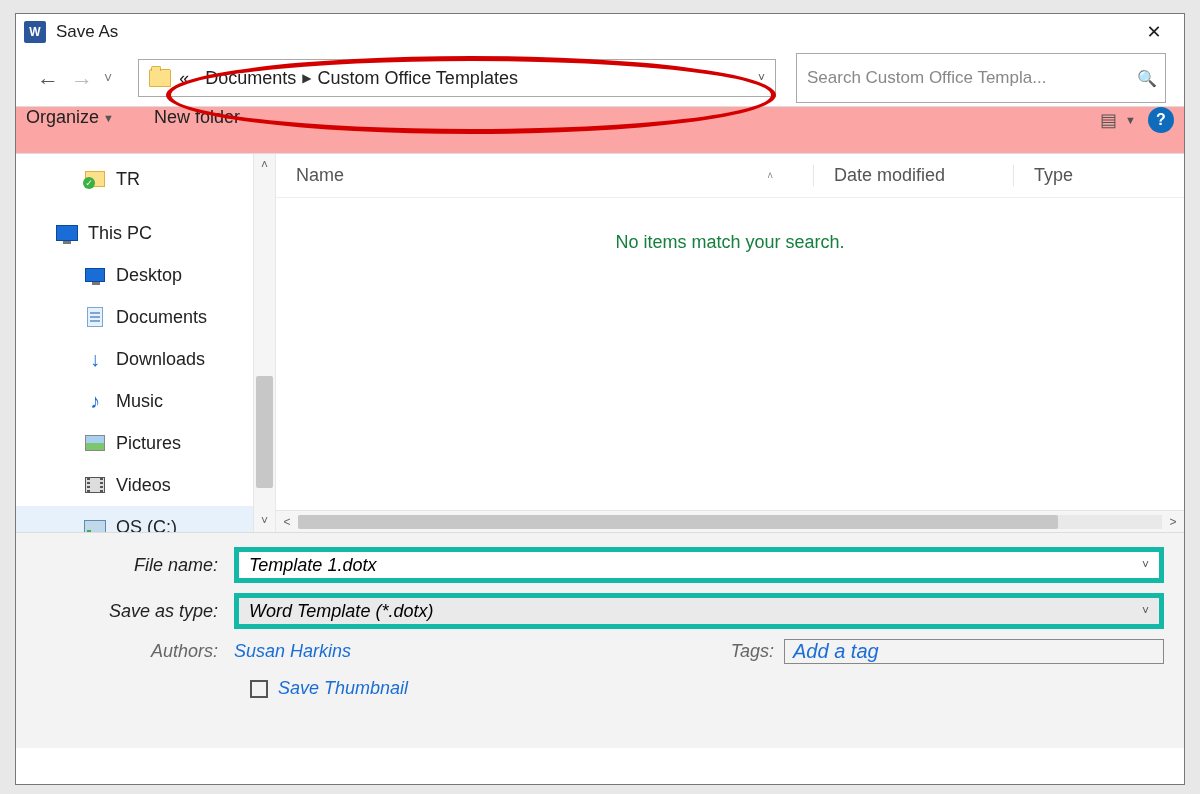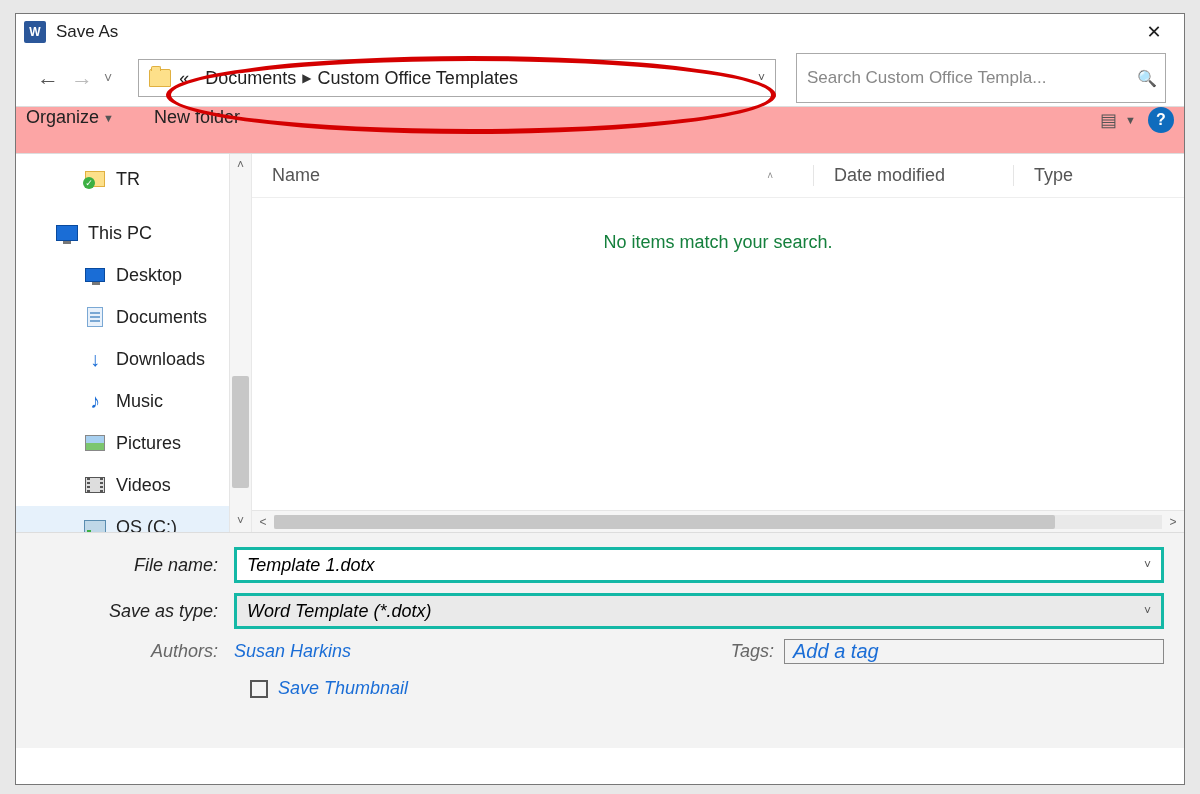--- a/index.html
+++ b/index.html
@@ -41,21 +41,21 @@
 .toolbar {
   height: 48px; border-top:1px solid #ddd; border-bottom:1px solid #ddd; display:flex; align-items:flex-start; padding:0 10px; background:#fca5a5;
 }
 .tb-btn { font-size:18px; color:#222; cursor:pointer; display:flex; align-items:center; gap:4px; margin-right:40px;}
 .tb-caret { color:#555; font-size:11px;}
 .tb-right { margin-left:auto; display:flex; align-items:center; gap:20px;}
 .view-icon { width:28px; height:22px; display:flex; color:#555; align-items:center; font-size:18px; cursor:pointer;}
 .help-icon { width:26px;height:26px;border-radius:50%; background:#0f6cbd; color:#fff; display:flex;align-items:center;justify-content:center; font-weight:bold; font-size:16px; cursor:pointer;}
 
 .body-area { display:flex; height: 378px; position:relative;}
-.tree-pane { width:236px; border-right:1px solid #e8e8e8; background:#fff; overflow:hidden; position:relative; padding-top:4px;}
+.tree-pane { width:260px; border-right:1px solid #e8e8e8; background:#fff; overflow:hidden; position:relative; padding-top:4px;}
 .tree-scroll { position:absolute; right:0; top:0; width:22px; height:100%; background:#f5f5f5; border-left:1px solid #e5e5e5; display:flex; flex-direction:column;}
 .ts-arrow { height:22px; display:flex;align-items:center;justify-content:center; color:#666; font-size:12px; cursor:pointer;}
 .ts-track { flex:1; position:relative;}
 .ts-thumb { position:absolute; left:2px; right:2px; top:200px; height:112px; background:#c7c7c7; border-radius:2px;}
 .tree-item { display:flex; align-items:center; height:42px; padding-left:44px; font-size:18px; color:#222; cursor:pointer; gap:10px;}
 .tree-item.indent { padding-left:68px;}
 .tree-item.sel { background:#e6f1fb;}
 .tree-item.top { padding-left:40px;}
 .ti-icon { width:22px; height:20px; display:flex;align-items:center;justify-content:center;}
 .ic-monitor { width:22px;height:16px;background:#1a6dd6; position:relative; border:1px solid #094a9e;}
@@ -83,21 +83,21 @@
 .lh-type { width:170px;}
 .list-body { flex:1; display:flex; align-items:flex-start; justify-content:center; padding-top:34px; color:#15803d; font-size:18px;}
 .h-scroll { height:22px; background:#f5f5f5; border-top:1px solid #e5e5e5; display:flex; align-items:center;}
 .hs-arrow { width:22px; display:flex;align-items:center;justify-content:center; color:#666; font-size:12px; cursor:pointer;}
 .hs-track { flex:1; height:14px; background:#e9e9e9; position:relative;}
 .hs-thumb { position:absolute; left:0; top:0; bottom:0; width:88%; background:#c7c7c7; border-radius:2px;}
 
 .footer { padding: 14px 20px 0; background:#f3f3f3; height: 216px; border-top:1px solid #ddd;font-style:italic;}
 .frow { display:flex; align-items:center; margin-bottom:10px;}
 .flabel { width:198px; text-align:right; padding-right:16px; font-size:18px; color:#222;}
-.finput { flex:1; height:36px; border:3px solid #14b8a6; background:#fff; padding:0 10px; font-size:18px; display:flex; align-items:center; position:relative; cursor:text;}
+.finput { flex:1; height:36px; border:5px solid #14b8a6; background:#fff; padding:0 10px; font-size:18px; display:flex; align-items:center; position:relative; cursor:text;}
 .finput.combo { background:#eaeaea; cursor:pointer;}
 .fcaret { position:absolute; right:10px; color:#555; font-size:12px;}
 .meta-row { display:flex; align-items:center; margin-top:6px; margin-bottom:14px;}
 .mlabel { font-size:18px; color:#666; margin-right:10px;}
 .mval { font-size:18px; color:#1a6dd6; cursor:pointer;}
 .tag-input { border:1px solid #888; padding:0 8px; min-width:380px; color:#1a6dd6; font-size:20px; cursor:text; }
 .meta-left { width:198px; text-align:right; padding-right:16px; color:#666; font-size:18px;}
 .thumb-row { display:flex; align-items:center; padding-left:214px;}
 .chkbox { width:18px; height:18px; border:2px solid #555; margin-right:10px; cursor:pointer;}
 .chklabel { font-size:18px; color:#1a6dd6; cursor:pointer;}

